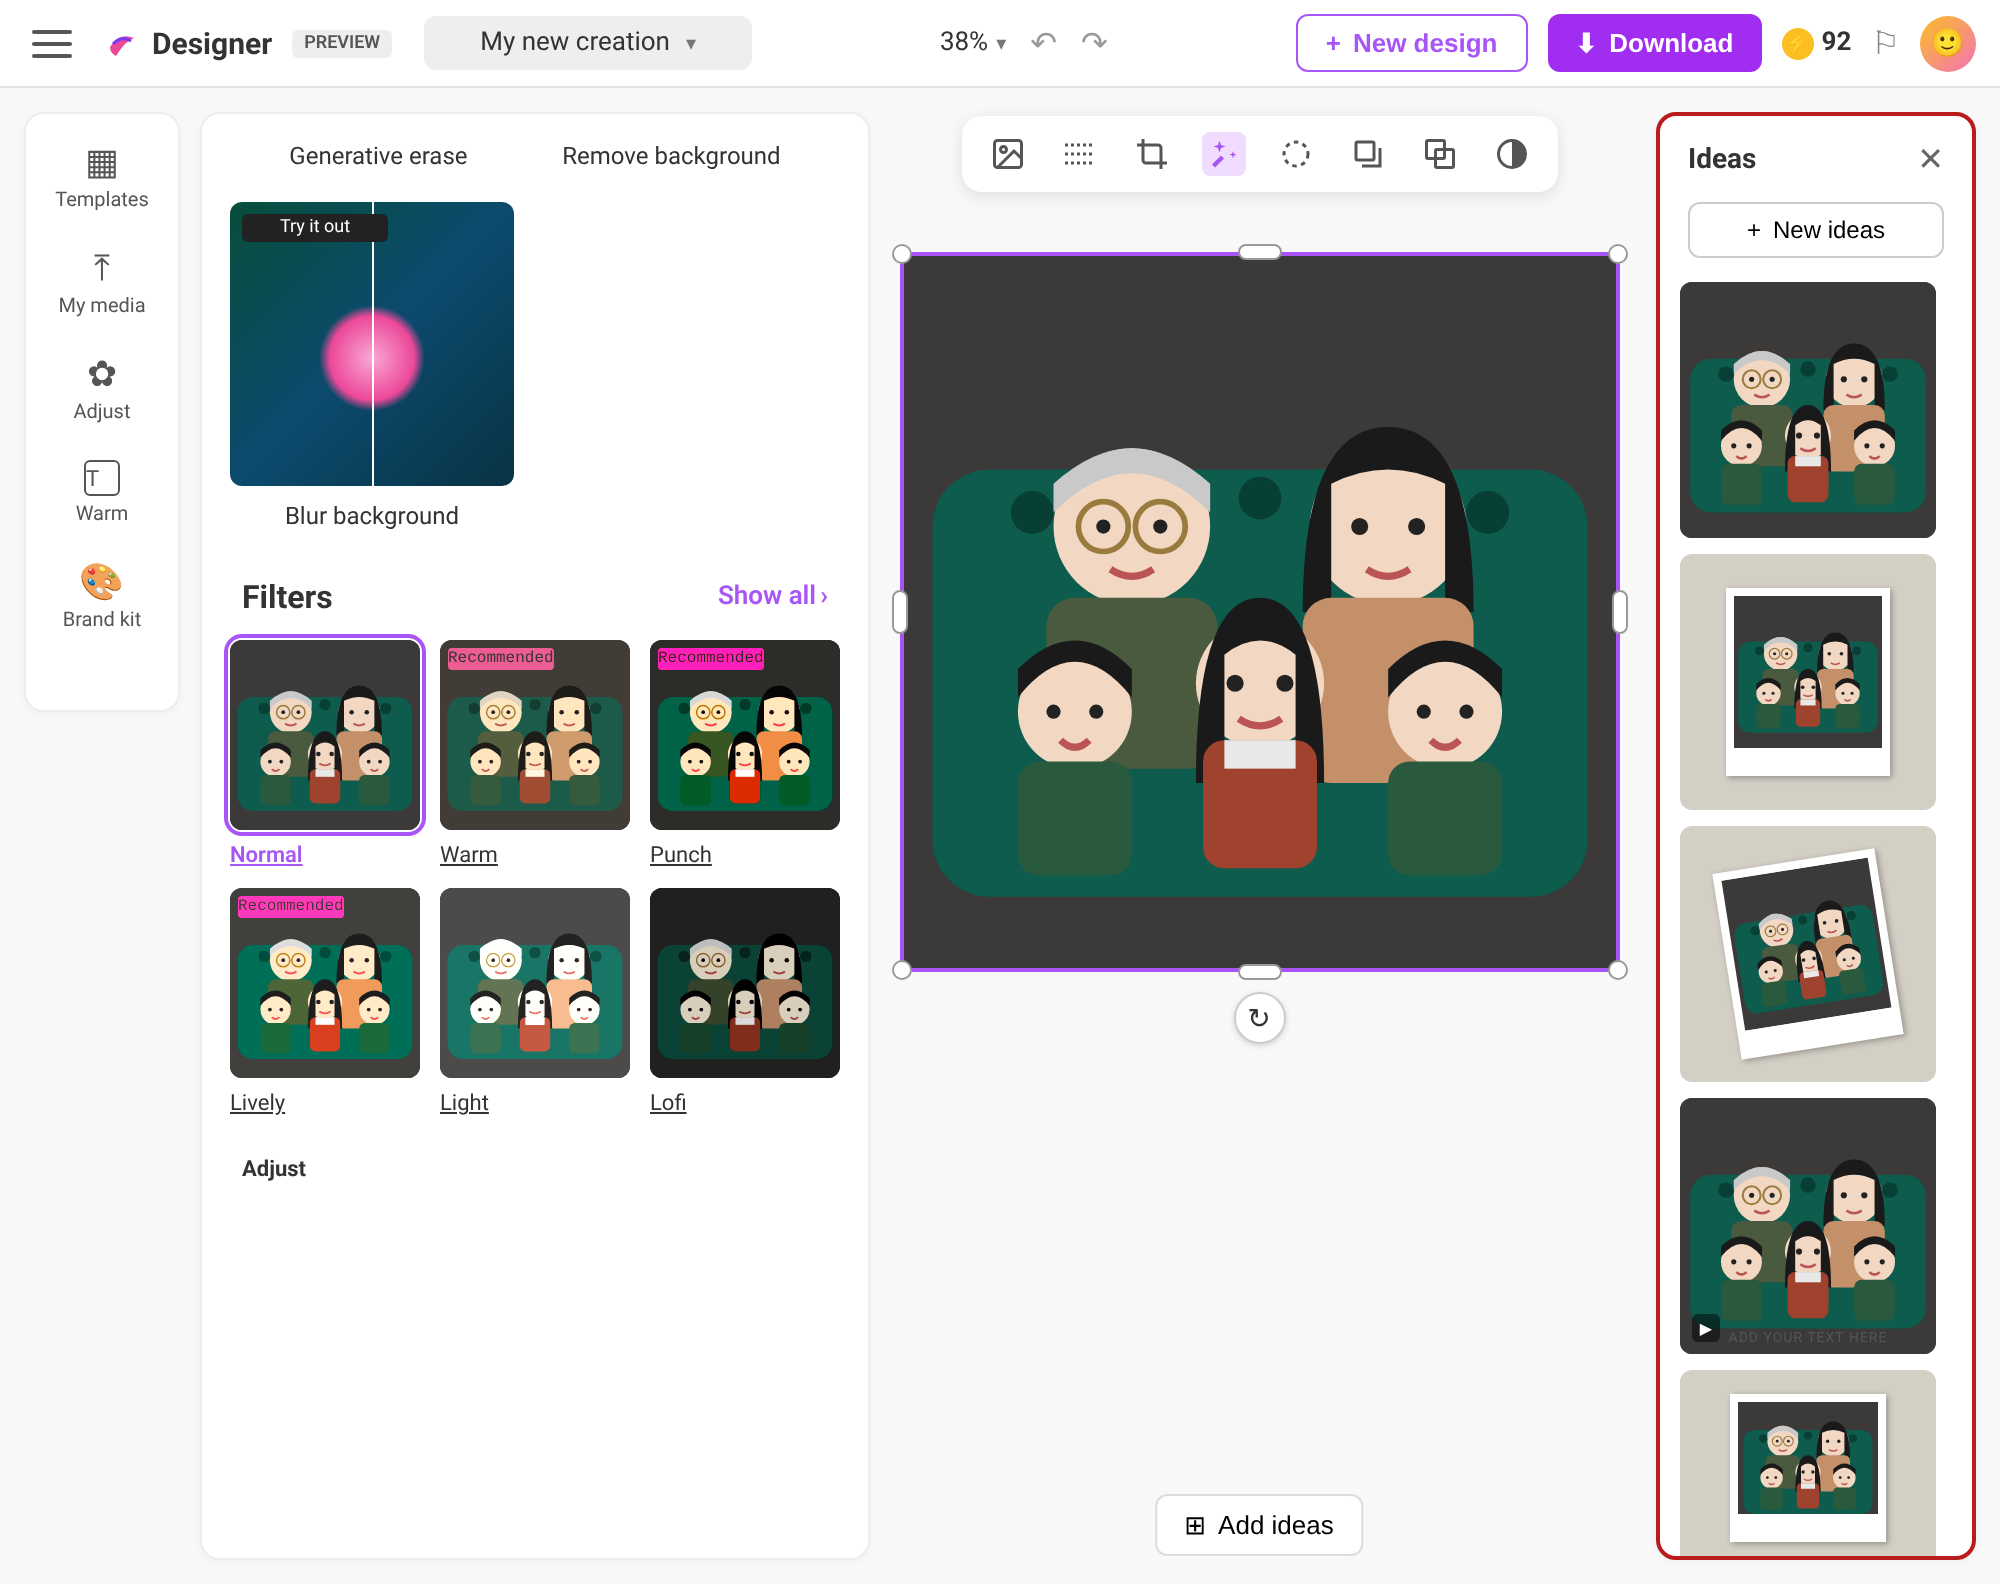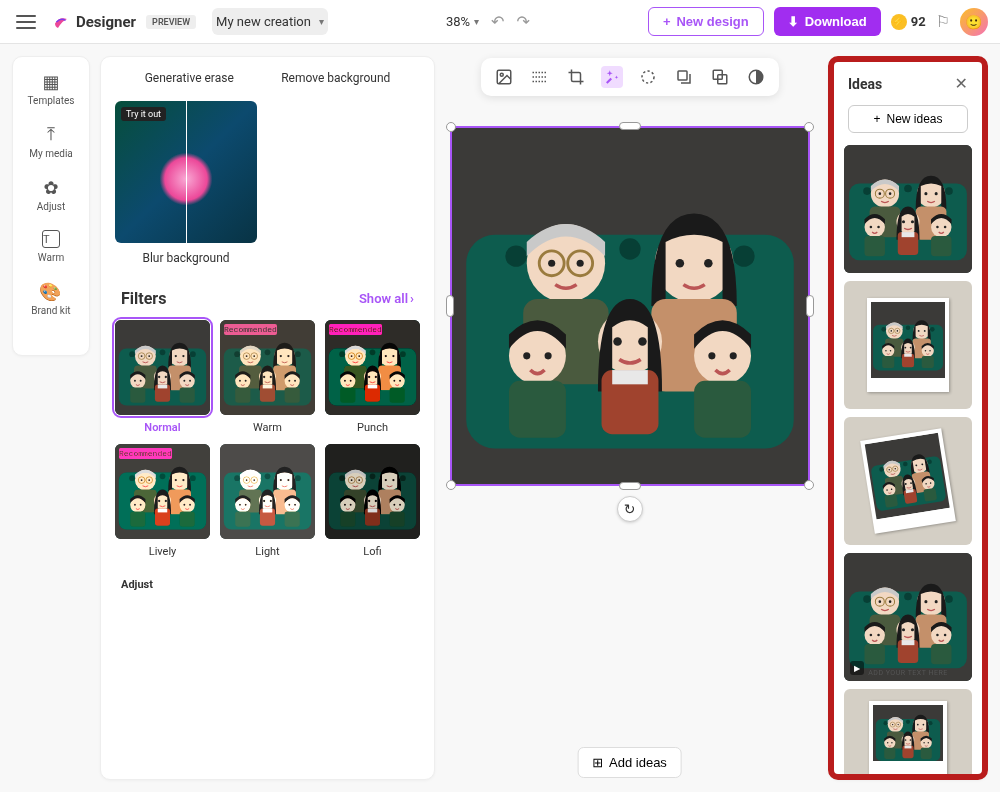--- a/index.html
+++ b/index.html
@@ -6,21 +6,21 @@
   body { font-family: -apple-system, BlinkMacSystemFont, 'Segoe UI', Roboto, sans-serif; background: #f8f8f8; width: 1000px; height: 792px; overflow: hidden; position: relative; color: #333; }
   
   
   .header { height: 44px; background: #fff; border-bottom: 1px solid #e4e4e4; display: flex; align-items: center; padding: 0 12px; gap: 8px; }
   .hamburger { width: 28px; height: 28px; display: flex; flex-direction: column; justify-content: center; gap: 4px; cursor: pointer; padding: 4px; }
   .hamburger span { height: 2px; background: #555; border-radius: 1px; }
   .logo-wrap { display: flex; align-items: center; gap: 6px; margin-left: 4px; }
   .logo-swoosh { width: 18px; height: 18px; }
   .logo-text { font-weight: 700; font-size: 15px; }
   .preview-badge { font-size: 9px; background: #eee; padding: 2px 6px; border-radius: 3px; font-weight: 600; color: #555; margin-left: 4px; }
-  .project-select { background: #eee; border-radius: 6px; padding: 6px 4px; display: flex; align-items: center; gap: 8px; font-size: 13px; cursor: pointer; margin-left: 8px; }
+  .project-select { background: #eee; border-radius: 6px; padding: 6px 28px; display: flex; align-items: center; gap: 8px; font-size: 13px; cursor: pointer; margin-left: 8px; }
   .project-select .chev { font-size: 10px; color: #777; }
   .header-center { flex: 1; display: flex; justify-content: center; align-items: center; gap: 12px; }
   .zoom { font-size: 13px; display: flex; align-items: center; gap: 4px; cursor: pointer; }
   .hist-icons { display: flex; gap: 12px; color: #999; }
   .hist-icons span { cursor: pointer; }
   .header-right { display: flex; align-items: center; gap: 10px; }
   .btn-outline { border: 1.5px solid #a855f7; color: #a855f7; background: #fff; padding: 6px 14px; border-radius: 6px; font-size: 13px; font-weight: 600; display: flex; align-items: center; gap: 6px; cursor: pointer; }
   .btn-primary { background: #a12df0; color: #fff; border: none; padding: 7px 14px; border-radius: 6px; font-size: 13px; font-weight: 600; display: flex; align-items: center; gap: 6px; cursor: pointer; }
   .credits { display: flex; align-items: center; gap: 4px; font-weight: 700; font-size: 13px; }
   .credit-coin { width: 16px; height: 16px; background: #fbbf24; border-radius: 50%; display: flex; align-items: center; justify-content: center; color: #fff; font-size: 10px; }
@@ -36,35 +36,35 @@
   .rail-item .ico { font-size: 18px; height: 20px; display: flex; align-items: center; }
   
   
   .side-panel { width: 335px; background: #fff; border: 1px solid #eee; border-radius: 10px; margin: 12px 0 12px 10px; overflow-y: auto; box-shadow: 0 1px 3px rgba(0,0,0,0.04); position: relative; }
   .side-panel::-webkit-scrollbar { width: 8px; }
   .side-panel::-webkit-scrollbar-thumb { background: #ccc; border-radius: 4px; }
   .tools-row { display: flex; justify-content: space-around; padding: 14px 20px 10px; font-size: 12px; color: #333; }
   .tools-row span { cursor: pointer; }
   .blur-card { margin: 6px 14px; }
   .blur-thumb { width: 142px; height: 142px; border-radius: 6px; position: relative; overflow: hidden; cursor: pointer; }
-  .try-badge { position: absolute; top: 6px; left: 6px; background: #222; color: #fff; font-size: 9px; padding: 2px 5px; border-radius: 3px; z-index: 2; }
+  .try-badge { position: absolute; top: 6px; left: 6px; background: #222; color: #fff; font-size: 9px; padding: 2px 19px; border-radius: 3px; z-index: 2; }
   .flower-bg { width: 100%; height: 100%; background: radial-gradient(circle at 50% 55%, #f9a8d4 0%, #ec4899 20%, transparent 25%), radial-gradient(circle at 50% 55%, #fbbf24 0%, transparent 8%), linear-gradient(135deg, #064e3b 0%, #0c4a6e 50%, #083344 100%); position: relative; }
   .flower-bg::after { content: ''; position: absolute; left: 50%; top: 0; bottom: 0; width: 1px; background: #fff; }
   .blur-label { font-size: 12px; text-align: center; margin-top: 8px; width: 142px; margin-left: 14px; color: #333; }
   
   .section-hdr { display: flex; justify-content: space-between; align-items: center; padding: 24px 20px 12px; }
   .section-hdr h3 { font-size: 16px; font-weight: 700; }
   .show-all { color: #a855f7; font-size: 13px; font-weight: 600; cursor: pointer; display: flex; align-items: center; gap: 2px; }
   
   .filter-grid { display: grid; grid-template-columns: repeat(3, 1fr); gap: 10px; padding: 0 14px 14px; }
   .filter-item { cursor: pointer; }
   .filter-thumb { width: 100%; aspect-ratio: 1; border-radius: 6px; background: #1a2e2e; position: relative; overflow: hidden; }
   .filter-thumb.selected { outline: 2px solid #a855f7; outline-offset: 1px; }
   .rec-badge { position: absolute; top: 4px; left: 4px; background: #ec4899; font-size: 8px; padding: 1px 0; border-radius: 2px; z-index: 2; font-family: Liberation Mono, monospace; }
-  .filter-label { font-size: 11px; text-align: center; margin-top: 6px; }
+  .filter-label { font-size: 11px; margin-top: 6px; text-decoration: underline; }
   .filter-label.selected { color: #a855f7; font-weight: 600; }
   .family-svg { width: 100%; height: 100%; }
   
   .adjust-section { padding: 6px 20px 20px; }
   .adjust-section h3 { font-size: 11px; font-weight: 700; }
   
   
   .canvas-area { flex: 1; position: relative; display: flex; flex-direction: column; align-items: center; }
   .toolbar-float { background: #fff; border-radius: 10px; padding: 8px 12px; display: flex; gap: 14px; margin-top: 14px; box-shadow: 0 2px 8px rgba(0,0,0,0.1); }
   .toolbar-float .tb-icon { width: 22px; height: 22px; display: flex; align-items: center; justify-content: center; cursor: pointer; color: #555; border-radius: 4px; }
@@ -78,21 +78,21 @@
   .handle.n { top: -6px; left: 50%; transform: translateX(-50%); width: 22px; height: 8px; border-radius: 4px; }
   .handle.s { bottom: -6px; left: 50%; transform: translateX(-50%); width: 22px; height: 8px; border-radius: 4px; }
   .handle.e { right: -6px; top: 50%; transform: translateY(-50%); width: 8px; height: 22px; border-radius: 4px; }
   .handle.w { left: -6px; top: 50%; transform: translateY(-50%); width: 8px; height: 22px; border-radius: 4px; }
   .canvas-img { width: 100%; height: 100%; }
   .rotate-handle { position: absolute; bottom: -38px; left: 50%; transform: translateX(-50%); width: 26px; height: 26px; background: #fff; border: 1px solid #ccc; border-radius: 50%; display: flex; align-items: center; justify-content: center; cursor: pointer; font-size: 14px; box-shadow: 0 1px 3px rgba(0,0,0,0.15); }
   
   .add-page { position: absolute; bottom: 14px; left: 50%; transform: translateX(-50%); background: #fff; border: 1px solid #ddd; border-radius: 6px; padding: 7px 14px; font-size: 13px; display: flex; align-items: center; gap: 6px; cursor: pointer; }
   
   
-  .ideas-panel { width: 160px; background: #fff; border: 6px solid #b91c1c; border-radius: 10px; margin: 12px 12px 12px 4px; display: flex; flex-direction: column; box-shadow: 0 1px 3px rgba(0,0,0,0.04); }
+  .ideas-panel { width: 160px; background: #fff; border: 2px solid #b91c1c; border-radius: 10px; margin: 12px 12px 12px 4px; display: flex; flex-direction: column; box-shadow: 0 1px 3px rgba(0,0,0,0.04); }
   .ideas-hdr { display: flex; justify-content: space-between; align-items: center; padding: 12px 14px 8px; }
   .ideas-hdr h3 { font-size: 14px; font-weight: 700; }
   .ideas-close { cursor: pointer; color: #666; }
   .new-ideas-btn { margin: 4px 14px; border: 1px solid #ccc; background: #fff; border-radius: 6px; padding: 6px 10px; font-size: 12px; display: flex; align-items: center; gap: 6px; cursor: pointer; justify-content: center; }
   .ideas-list { flex: 1; overflow-y: auto; padding: 8px 0 8px 10px; margin-right: 2px; }
   .ideas-list::-webkit-scrollbar { width: 6px; }
   .ideas-list::-webkit-scrollbar-thumb { background: #ccc; border-radius: 3px; }
   .idea-card { width: 128px; height: 128px; border-radius: 6px; margin-bottom: 8px; overflow: hidden; cursor: pointer; background: #2a3a3a; position: relative; }
   .idea-card.polaroid { background:#d4cfc5; display:flex; align-items:center; justify-content:center; }
   .idea-card.polaroid .inner { width: 82px; height: 94px; background: #fff; padding: 4px 4px 14px; box-shadow: 1px 1px 3px rgba(0,0,0,0.3); }

